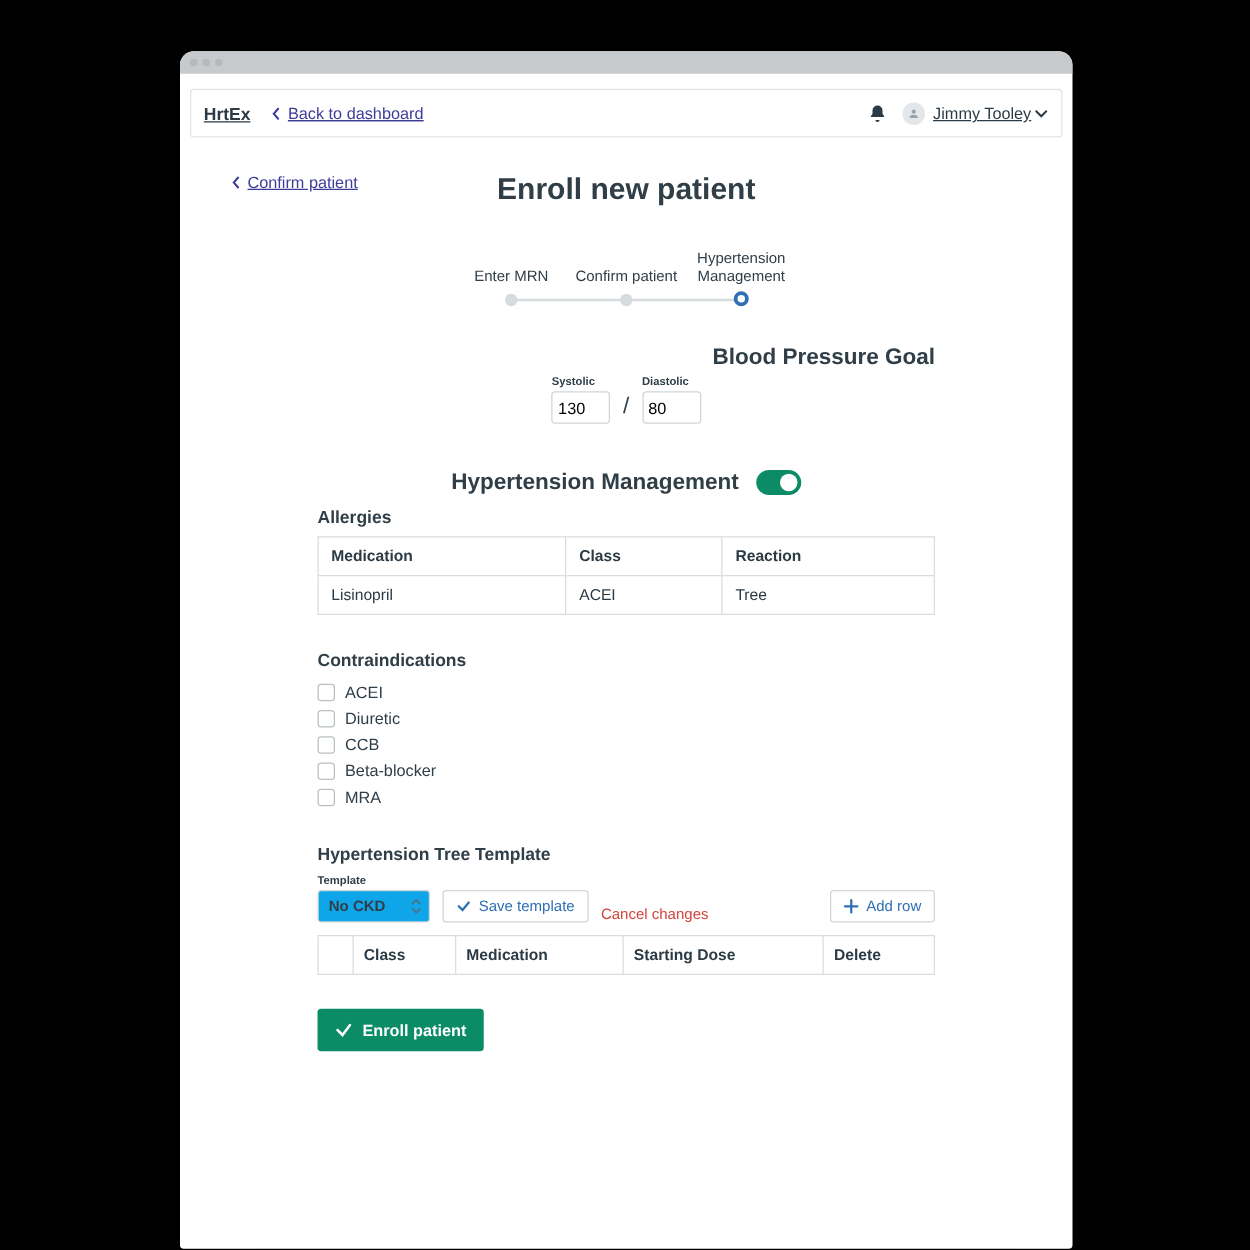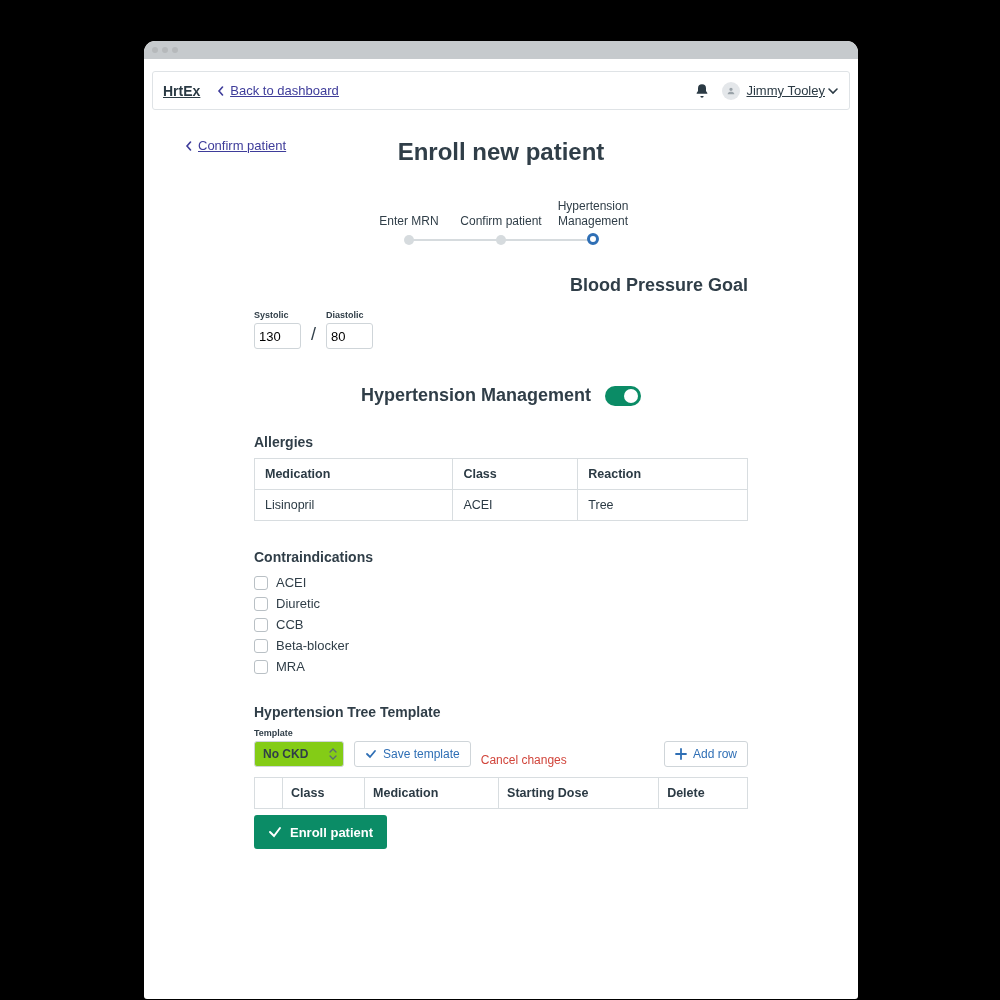--- a/index.html
+++ b/index.html
@@ -59,49 +59,49 @@
   h1.page-title { position:absolute; left:50%; transform:translateX(-50%); font-size:24px; font-weight:800; color:#303e48;}
   .stepper { margin-top: 46px; display:flex; justify-content:center;}
   .stepper-inner{ display:flex; align-items:flex-end; gap:0; }
   .step { display:flex; flex-direction:column; align-items:center; font-size:12px; color:#303e48; width:92px; position:relative;}
   .step .dot{ width:10px;height:10px;border-radius:50%; background:#d6dbde; margin-top:6px; z-index:2;}
   .step.active .dot{ background:#fff; border:3px solid #2f6fb5; width:12px;height:12px; margin-top:4px;}
   .step .lbltxt{ text-align:center; line-height:1.25;}
   .stepline{ height:2px; width:180px; background:#d6dbde; position:absolute; left:50%; top:calc(100% - 6px); transform:translateX(-50%); z-index:1;}
   .section { margin:30px 70px 0 70px;}
   .section h2.center { font-size:18px; font-weight:800; color:#303e48; text-align:right;}
-  .bp-row { display:flex; align-items:flex-end; gap:10px; margin-top:14px;}
+  .bp-row { display:flex; justify-content:center; align-items:flex-end; gap:10px; margin-top:4px;}
   .bp-field { display:flex; flex-direction:column; font-size:9px; font-weight:700; color:#303e48;}
   .bp-field input{ width:47px; height:26px; border:1px solid #cfd5d9; border-radius:3px; font-size:13px; padding:0 4px; margin-top:3px;}
   .slash{ font-size:18px; font-weight:500; color:#303e48; padding-bottom:4px;}
   .htn-head { display:flex; justify-content:center; align-items:center; gap:14px; margin-top:36px;}
   .htn-head h2{ font-size:18px; font-weight:800;color:#303e48;}
   .toggle { width:36px;height:20px;border-radius:10px;background:#0b8c66; position:relative; cursor:pointer;}
   .toggle .knob{ width:14px;height:14px;border-radius:50%;background:#fff;position:absolute;top:3px;right:3px;}
   .sub { margin-top:24px;}
   .sub h3{ font-size:14px; font-weight:800;color:#303e48;}
   table.grid { width:100%; border-collapse:collapse; margin-top:8px; font-size:12.5px;}
   table.grid th, table.grid td { border:1px solid #d8dde0; padding:8px 10px; text-align:left;}
   table.grid th{ font-weight:700;}
   .help { font-size:11px; color:#5a6a74; line-height:1.45; margin-top:6px;}
   .checks{ margin-top:10px; display:flex;flex-direction:column;gap:6px;}
   .chk{ display:flex;align-items:center;gap:8px;font-size:13px;color:#303e48;cursor:pointer;}
   .chk .box{ width:14px;height:14px;border:1.5px solid #b9c0c5;border-radius:3px;background:#fff;}
   .tmpl-row{ display:flex;align-items:flex-end; gap:10px; margin-top:8px;}
   .selwrap{ display:flex;flex-direction:column; font-size:9px; font-weight:700;color:#303e48;}
-  .sel{ width:90px;height:26px;border:1px solid #cfd5d9;border-radius:3px;font-size:12px;padding:0 20px 0 8px; background:#84cc16; display:flex;align-items:center; position:relative; margin-top:3px;cursor:pointer;}
+  .sel{ width:90px;height:26px;border:1px solid #cfd5d9;border-radius:3px;font-size:12px;padding:0 20px 0 8px; background:#0ea5e9; display:flex;align-items:center; position:relative; margin-top:3px;cursor:pointer;}
   .sel .updn{ position:absolute; right:6px; top:50%; transform:translateY(-50%); width:8px;height:12px;}
   .obtn{ height:26px;border:1px solid #cfd5d9;border-radius:3px;background:#fff; display:flex;align-items:center;gap:6px;padding:0 10px;font-size:12px;cursor:pointer;}
   .obtn.blue{ color:#2f6fb5;}
   .linkred{ font-size:12px;color:#d1453b; cursor:pointer;}
   .tmpl-row .spacer{flex:1;}
   table.tree{ width:100%; border-collapse:collapse; margin-top:10px; font-size:12.5px;}
   table.tree th{ border:1px solid #d8dde0; padding:8px 8px; text-align:left; font-weight:700;}
   table.tree th:first-child{width:28px;}
-  .enroll{ margin-top:6px; height:34px; border:none; border-radius:3px; background:#0b8c66; color:#fff; font-size:13px; font-weight:600; display:flex;align-items:center;gap:8px;padding:0 14px;cursor:pointer;}
+  .enroll{ margin-top:27px; height:34px; border:none; border-radius:3px; background:#0b8c66; color:#fff; font-size:13px; font-weight:600; display:flex;align-items:center;gap:8px;padding:0 14px;cursor:pointer;}
   svg{display:block;}
 </style>
 </head>
 <body>
 
 <div class="window">
   <div class="titlebar">
     <span class="tdot"></span>
     <span class="tdot"></span>
     <span class="tdot"></span>
@@ -178,21 +178,21 @@
       </div>
     </div>
 
     <div class="htn-head">
       <h2>Hypertension Management</h2>
       <div class="toggle">
         <span class="knob"></span>
       </div>
     </div>
 
-    <div class="section sub" style="margin-top:28px;">
+    <div class="section sub" style="margin-top:9px;">
       <h3>Allergies</h3>
       <table class="grid">
         <thead>
           <tr>
             <th>Medication</th>
             <th>Class</th>
             <th>Reaction</th>
           </tr>
         </thead>
         <tbody>

